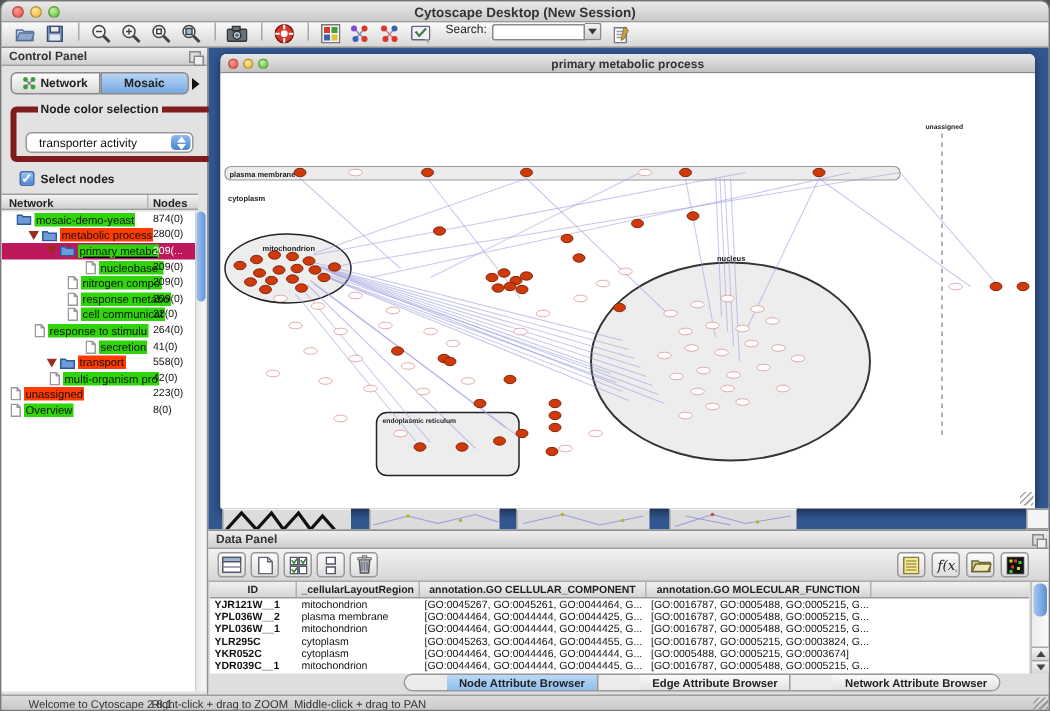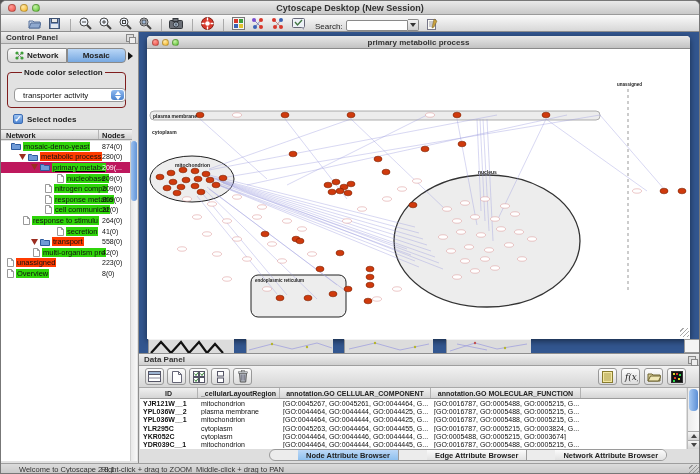--- a/index.html
+++ b/index.html
@@ -7,41 +7,41 @@
   .screen{position:relative;width:700px;height:474px;background:#d6d6d6;border-radius:6px 6px 0 0;overflow:hidden;border:1px solid #777;}
   
   .titlebar{position:relative;height:14px;background:linear-gradient(#e9e9e9,#c9c9c9);border-bottom:1px solid #9a9a9a;}
   .lights{position:absolute;left:7px;top:3px;display:flex;gap:4px;}
   .tl{width:8px;height:8px;border-radius:50%;border:1px solid rgba(0,0,0,.25);}
   .tl.r{background:radial-gradient(circle at 35% 30%,#ff9d96,#ef4d43);}
   .tl.y{background:radial-gradient(circle at 35% 30%,#ffe9a8,#f5b31d);}
   .tl.g{background:radial-gradient(circle at 35% 30%,#c6f3a6,#59c12e);}
   .title{height:14px;line-height:14px;text-align:center;font-size:9px;font-weight:bold;color:#333;}
   
-  .toolbar{position:relative;height:17px;background:linear-gradient(#fafafa,#d7d7d7);border-bottom:1px solid #8e8e8e;display:flex;align-items:flex-end;padding-left:24px;}
+  .toolbar{position:relative;height:17px;background:linear-gradient(#fafafa,#d7d7d7);border-bottom:1px solid #8e8e8e;display:flex;align-items:flex-start;padding-left:6px;}
   .tbtn{width:18px;height:15px;display:flex;align-items:center;justify-content:center;margin-right:2px;}
   .tsep{width:1px;height:12px;background:#aaa;margin:0 5px;}
   .search-label{font-size:8px;color:#222;margin:0 3px 0 6px;}
   .search-combo{display:flex;align-items:center;}
   .search-combo input{width:62px;height:11px;border:1px solid #8a8a8a;border-radius:2px 0 0 2px;font-size:8px;padding:0 2px;background:#fff;}
   .combo-arrow{width:11px;height:12px;background:linear-gradient(#f2f2f2,#cfcfcf);border:1px solid #8a8a8a;border-left:none;border-radius:0 2px 2px 0;display:flex;align-items:center;justify-content:center;}
   
   .content{display:flex;height:431px;}
   
   .control-panel{position:relative;width:138px;background:#e2e2e2;border-right:1px solid #8e8e8e;flex:none;}
   .panel-header{position:relative;height:12px;background:linear-gradient(#efefef,#cfcfcf);border-bottom:1px solid #9e9e9e;font-size:8px;font-weight:bold;color:#333;line-height:12px;padding-left:5px;}
   .float-ic{position:absolute;right:4px;top:2px;width:8px;height:8px;border:1px solid #888;background:#ddd;}
   .float-ic:before{content:"";position:absolute;left:2px;top:2px;width:5px;height:5px;border:1px solid #888;background:#eee;}
   .cp-tabs{position:relative;display:flex;margin:4px 4px 0 6px;height:15px;}
   .cp-tab{flex:1;display:flex;align-items:center;justify-content:center;gap:3px;font-size:8px;font-weight:bold;color:#222;background:linear-gradient(#fdfdfd,#d9d9d9);border:1px solid #8a8a8a;}
   .cp-tab:first-child{border-radius:4px 0 0 4px;}
   .cp-tab.sel{background:linear-gradient(#b5d2f3,#7fadе3);background:linear-gradient(#b9d6f6,#77a9e2);border-radius:0 4px 4px 0;}
   .tab-arrow{width:8px;display:flex;align-items:center;justify-content:center;}
   .tab-arrow:before{content:"";border-left:5px solid #111;border-top:4px solid transparent;border-bottom:4px solid transparent;}
-  .groupbox{position:absolute;left:4px;top:36px;width:119px;height:40px;border:1px solid #7f1d1d;border-radius:4px;}
+  .groupbox{position:absolute;left:4px;top:36px;width:139px;height:40px;border:4px solid #7f1d1d;border-radius:4px;}
   .groupbox legend{font-size:8px;font-weight:bold;color:#222;padding:0 2px;margin-left:2px;}
   .combo-select{position:absolute;left:6px;top:11px;width:112px;height:14px;background:#fff;border:1px solid #999;border-radius:4px;display:flex;align-items:center;font-size:8px;color:#111;padding-left:8px;}
   .stepper{position:absolute;right:1px;top:1px;bottom:1px;width:13px;border-radius:3px;background:linear-gradient(#8fb9ef,#4a83cf);display:flex;flex-direction:column;align-items:center;justify-content:center;gap:1px;}
   .stepper i{border:3px solid transparent;display:block;width:0;height:0;}
   .stepper i.up{border-bottom:4px solid #fff;border-top:none;}
   .stepper i.dn{border-top:4px solid #fff;border-bottom:none;}
   .checkbox-row{position:absolute;left:12px;top:82px;display:flex;align-items:center;gap:4px;font-size:8px;font-weight:bold;color:#222;}
   .cb{width:10px;height:10px;border-radius:2px;background:linear-gradient(#9ec4f2,#4f86d2);border:1px solid #3d6db4;color:#fff;font-size:9px;line-height:9px;text-align:center;font-weight:bold;}
   .tree-header{position:absolute;left:0;top:97px;width:131px;height:11px;background:linear-gradient(#f2f2f2,#d2d2d2);border-top:1px solid #9e9e9e;border-bottom:1px solid #9e9e9e;font-size:7.5px;font-weight:bold;color:#222;}
   .tree-header span{position:absolute;top:1px;}

